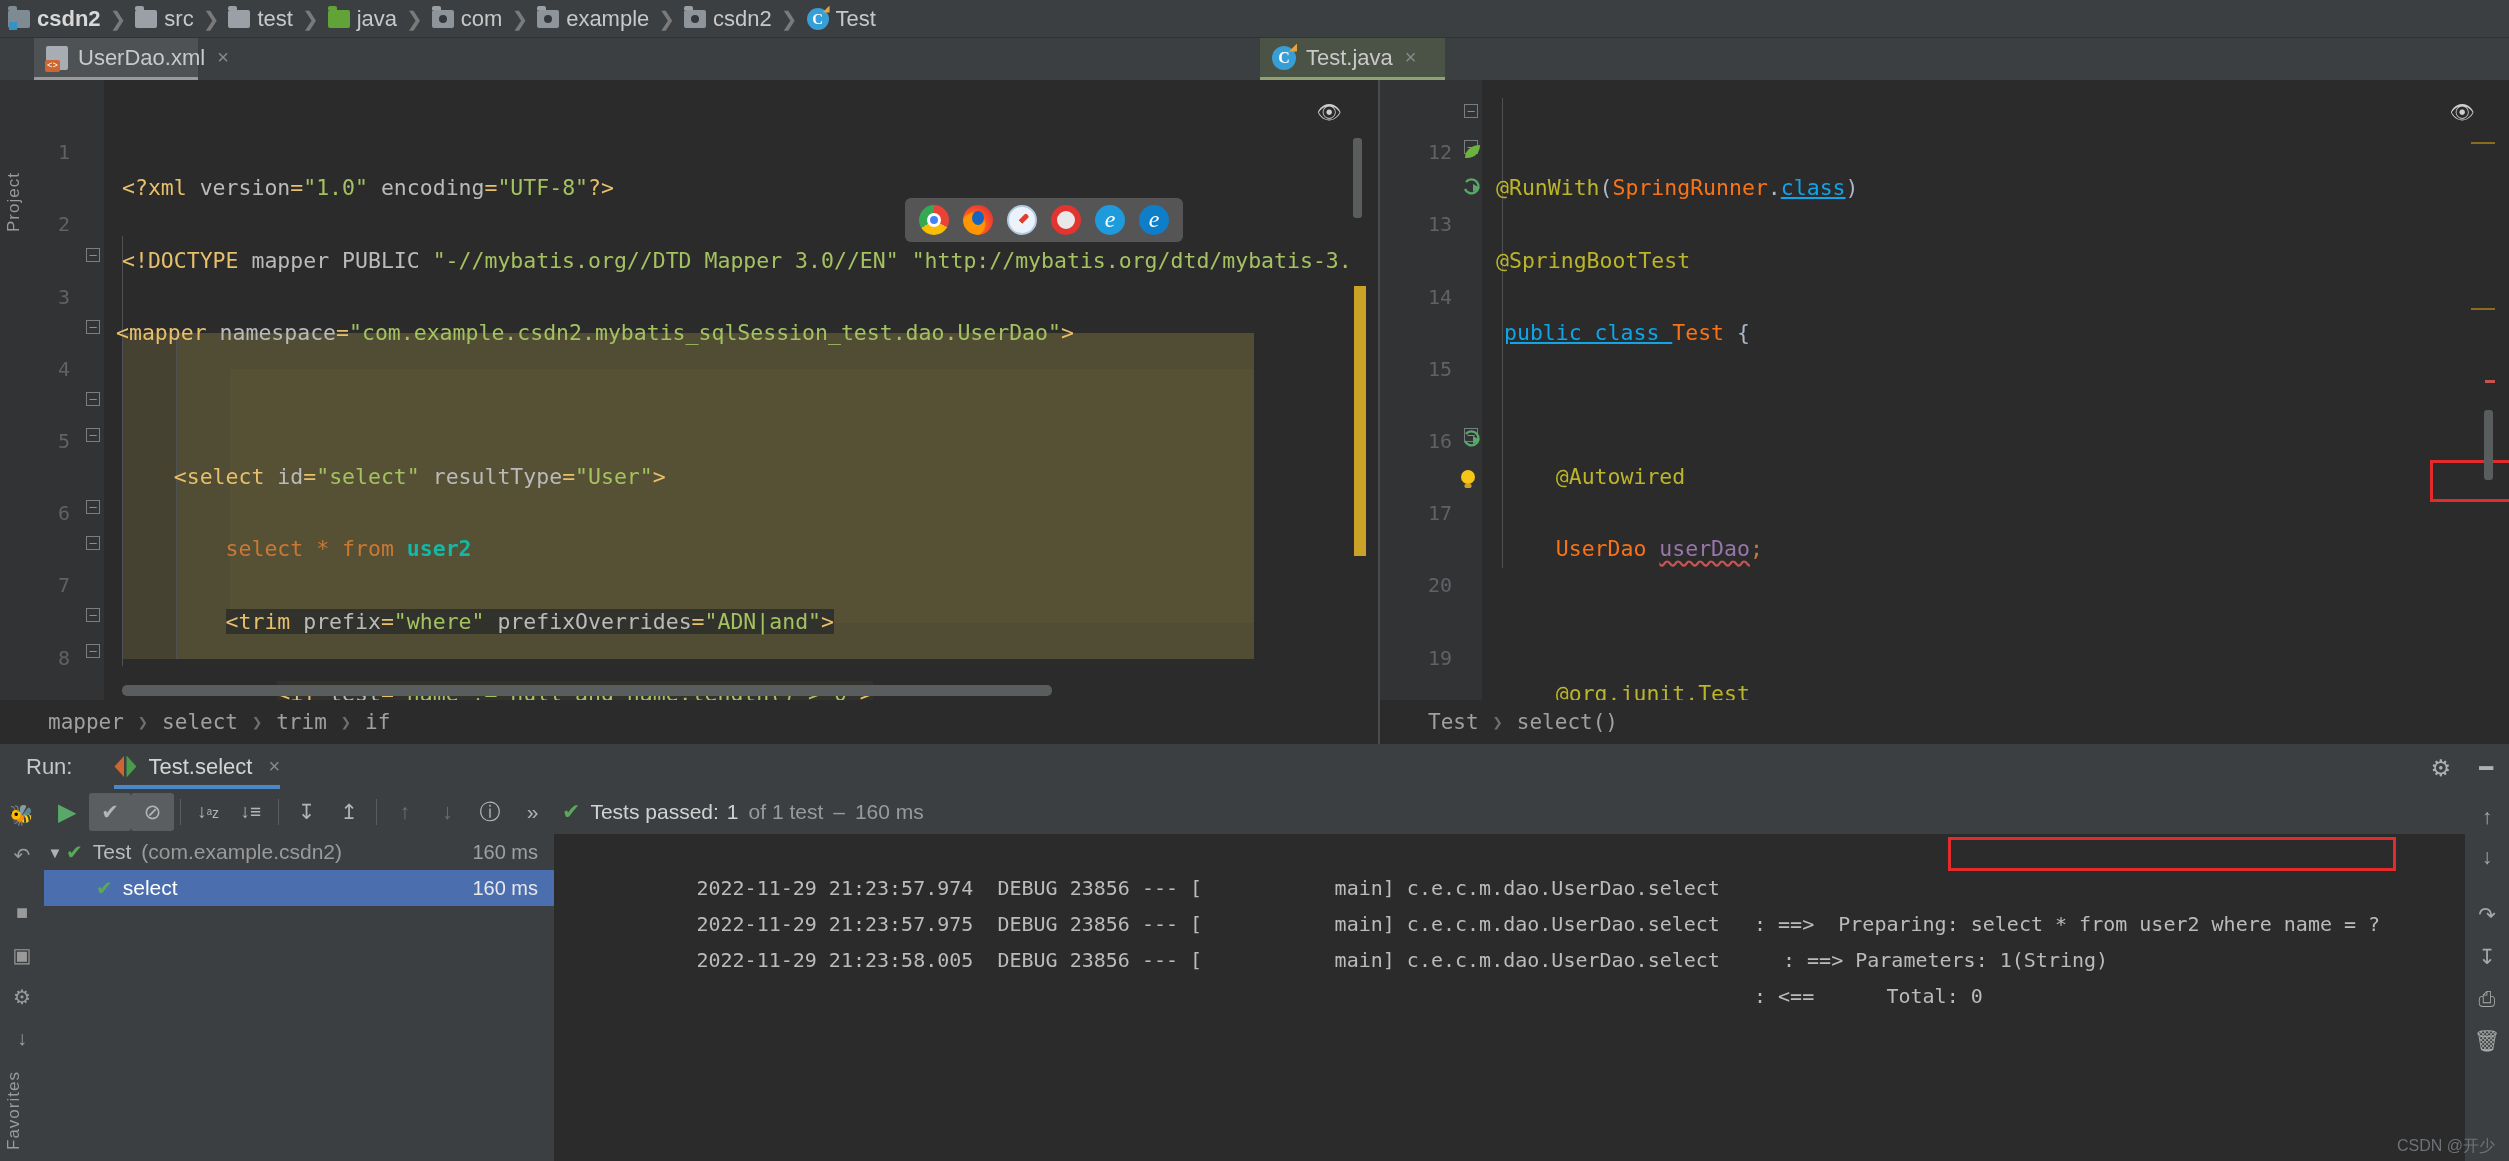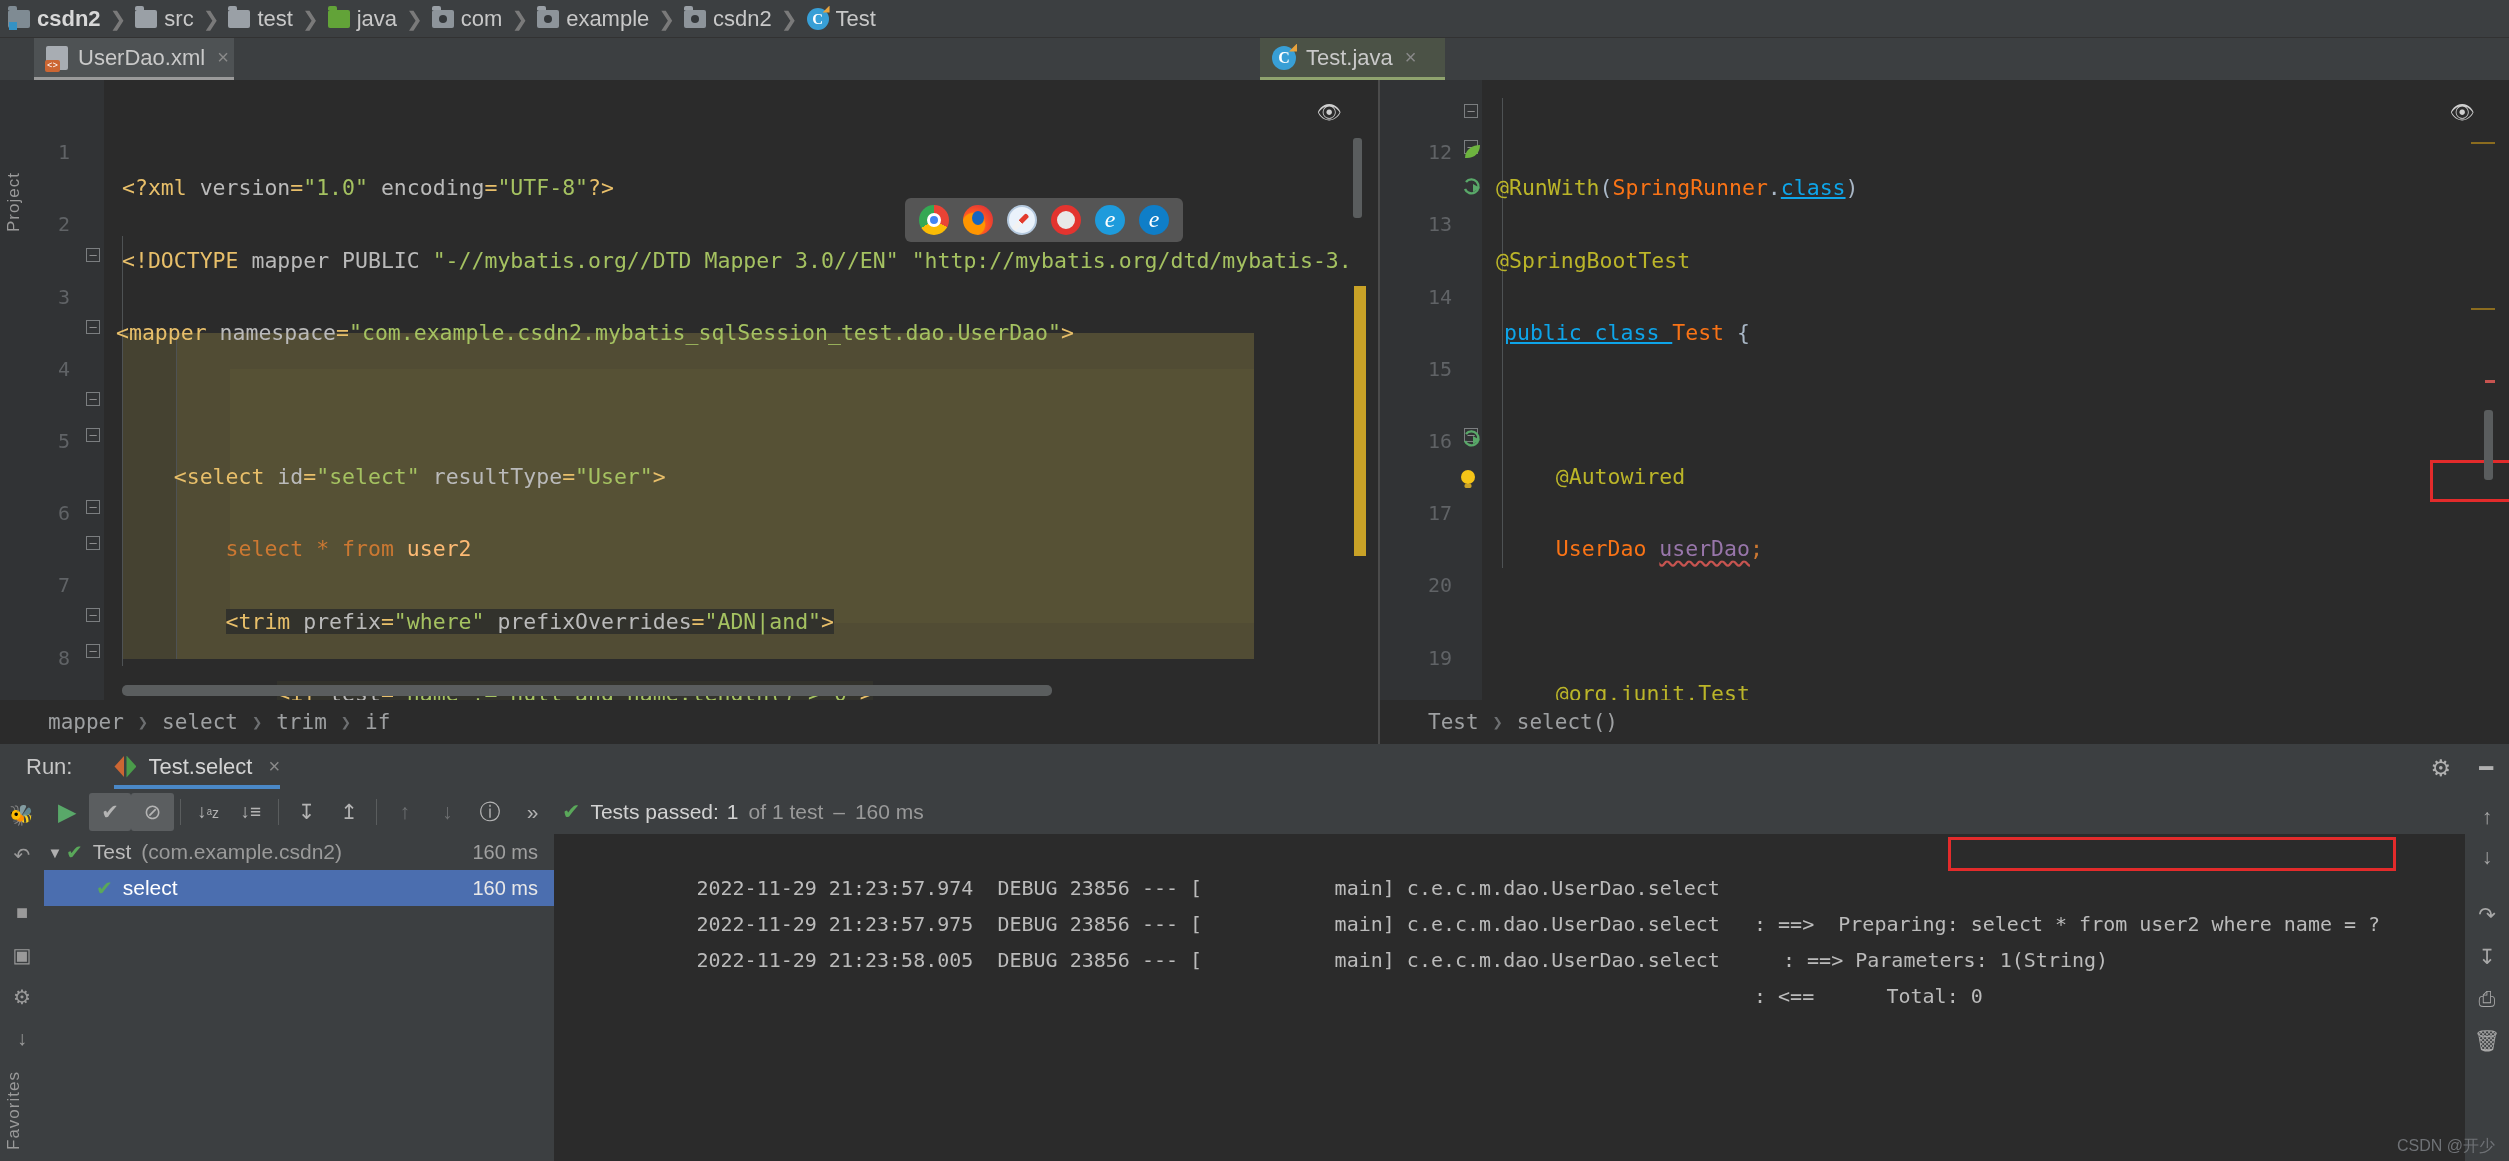--- a/index.html
+++ b/index.html
@@ -67,21 +67,21 @@
   .ln{position:relative;height:36.2px;line-height:36.2px;white-space:pre;}
   .lnum{position:absolute;left:0;width:70px;text-align:right;color:#606366;font-size:20px;}
   .code{position:absolute;left:122px;white-space:pre;}
   .pane.right .lnum{width:72px;}
   .pane.right .code{left:124px;}
 
   
   .t-tag{color:#e8bf6a;}
   .t-attr{color:#bababa;}
   .t-val{color:#a5c261;}
-  .t-txt{color:#fdba74;}
+  .t-txt{color:#14b8a6;font-weight:bold;}
   .t-sql{color:#cc7832;}
   .t-kw{color:#0ea5e9;text-decoration:underline;}
   .t-ann{color:#bbb529;}
   .t-cls{color:#f97316;margin-top:14px;}
   .t-fld{color:#9876aa;}
   .t-par{color:#a9b7c6;}
 
   .hl-block{position:absolute;background:#5b5636;opacity:.55;}
   .hl-tag{background:#32322c;}
   .guide{position:absolute;width:1px;background:#4e5254;}
@@ -213,21 +213,21 @@
     <span class="sep">❯</span>
     <span class="crumb">
       <span class="ic cls">C</span>
       <span class="lbl">Test</span>
     </span>
   </div>
 
   <div class="editors">
 
     <div class="tabstrip">
-      <div class="tab active-left" style="left:34px;width:200px;">
+      <div class="tab active-left" style="left:34px;width:164px;">
         <span class="tabicon xmlicon"></span>
         <span>UserDao.xml</span>
         <span class="tabclose">×</span>
       </div>
       <div class="tab active-right" style="left:1260px;width:185px;">
         <span class="tabicon javaicon">C</span>
         <span>Test.java</span>
         <span class="tabclose">×</span>
       </div>
     </div>

